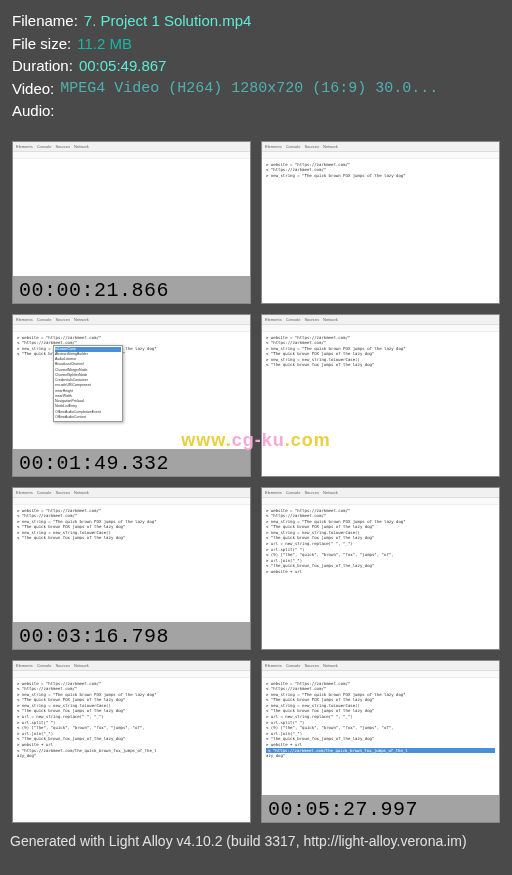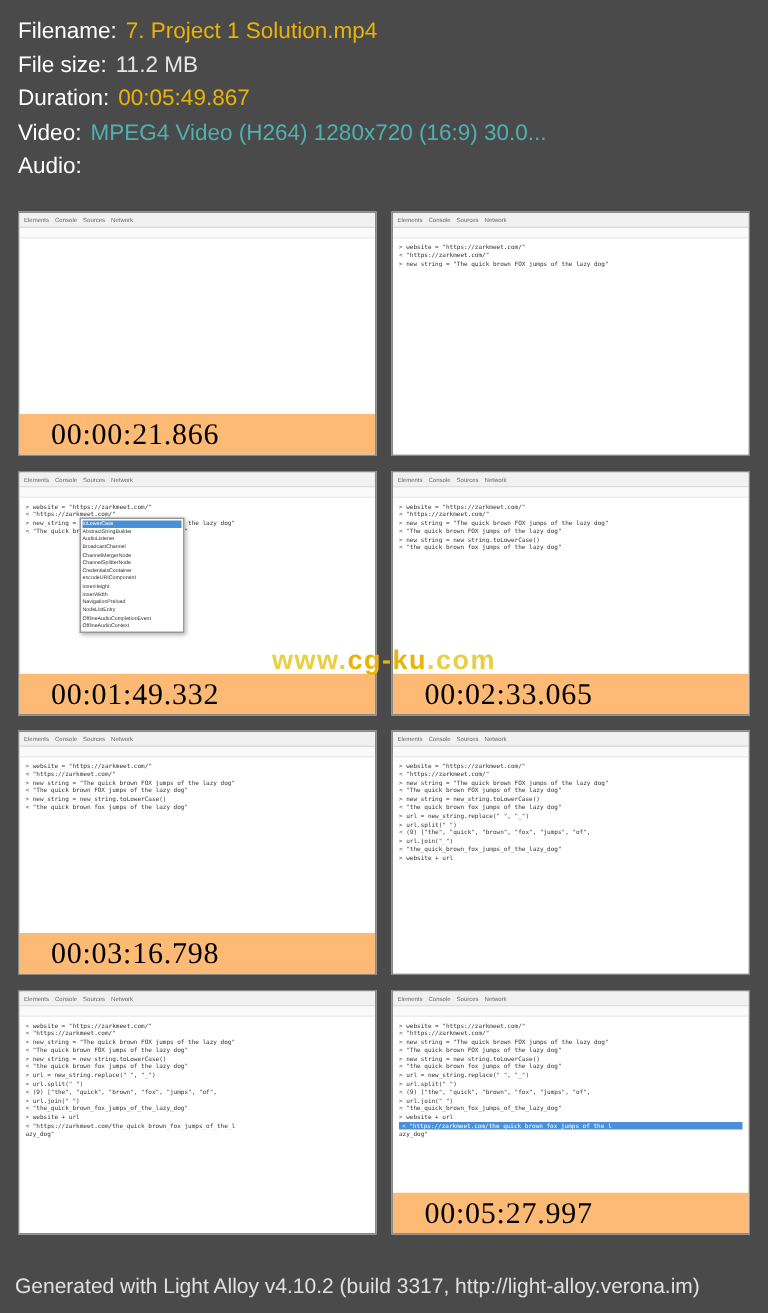--- a/index.html
+++ b/index.html
@@ -13,23 +13,23 @@
     .header {
       padding: 10px 12px 8px;
       font-size: 15px;
       line-height: 1.5;
     }
     .header-row {
       display: flex;
       gap: 6px;
     }
     .label { color: #ffffff; }
-    .val-yellow { color: #eab308; }
-    .val-orange { color: #e5e5e5; }
-    .val-cyan { color: #50b0b0; }
+    .val-yellow { color: #5eead4; }
+    .val-orange { color: #14b8a6; }
+    .val-cyan { color: #50b0b0; font-family: Liberation Mono, monospace; }
     .grid {
       display: grid;
       grid-template-columns: 1fr 1fr;
       gap: 10px 10px;
       padding: 10px 12px 8px;
     }
     .cell {
       background: #ffffff;
       border: 1px solid #888;
       display: flex;
@@ -93,49 +93,49 @@
       line-height: 1.5;
       padding: 1px;
       box-shadow: 1px 1px 3px rgba(0,0,0,0.3);
     }
     .dropdown-item { color: #333; }
     .dropdown-sel {
       background: #4a90d9;
       color: #fff;
     }
     .timestamp {
-      background: #fdba74;
+      background: #a3a3a3;
       color: #000;
       font-size: 20px;
-      padding: 3px 21px 1px;
-      font-family: Liberation Serif, serif;
+      padding: 3px 6px 1px;
+      font-family: Liberation Mono, monospace;
       letter-spacing: 0.5px;
     }
     .watermark-overlay {
       position: absolute;
       top: 430px;
       left: 0;
       width: 512px;
       text-align: center;
       pointer-events: none;
       z-index: 10;
     }
     .watermark {
       font-size: 18px;
       font-weight: bold;
       letter-spacing: 1px;
     }
     .wm-y { color: #e8d040; }
-    .wm-g { color: #eab308; }
+    .wm-g { color: #f9a8d4; }
     .footer {
       color: #e0e0e0;
       font-size: 14px;
       padding: 6px 10px;
       position: absolute;
-      bottom: 4px;
+      bottom: 20px;
       left: 0;
     }
   </style>
 </head>
 <body>
 
 <div class="header">
   <div class="header-row">
     <span class="label">Filename:</span>
     <span class="val-yellow">7. Project 1 Solution.mp4</span>
@@ -232,21 +232,20 @@
         <div class="devtools-sub"></div>
         <div class="code-area">
           <div class="code-line">&gt; website = "https://zarkmeet.com/"</div>
           <div class="code-line">&lt; "https://zarkmeet.com/"</div>
           <div class="code-line">&gt; new_string = "The quick brown FOX jumps of the lazy dog"</div>
           <div class="code-line">&lt; "The quick brown FOX jumps of the lazy dog"</div>
           <div class="code-line">&gt; new_string = new_string.toLowerCase()</div>
           <div class="code-line">&lt; "the quick brown fox jumps of the lazy dog"</div>
         </div>
       </div>
-      <div class="timestamp">00:02:33.065</div>
     </div>
     <div class="cell">
       <div class="thumb">
         <div class="devtools-bar">
           <span class="devtools-tab">Elements</span>
           <span class="devtools-tab">Console</span>
           <span class="devtools-tab">Sources</span>
           <span class="devtools-tab">Network</span>
         </div>
         <div class="devtools-sub"></div>

